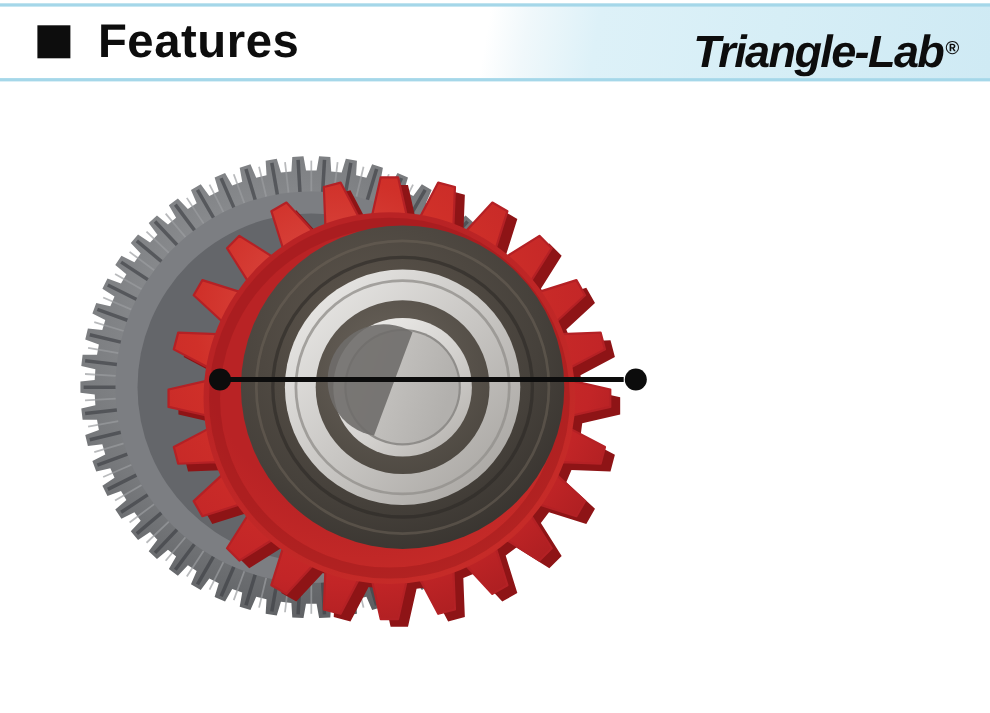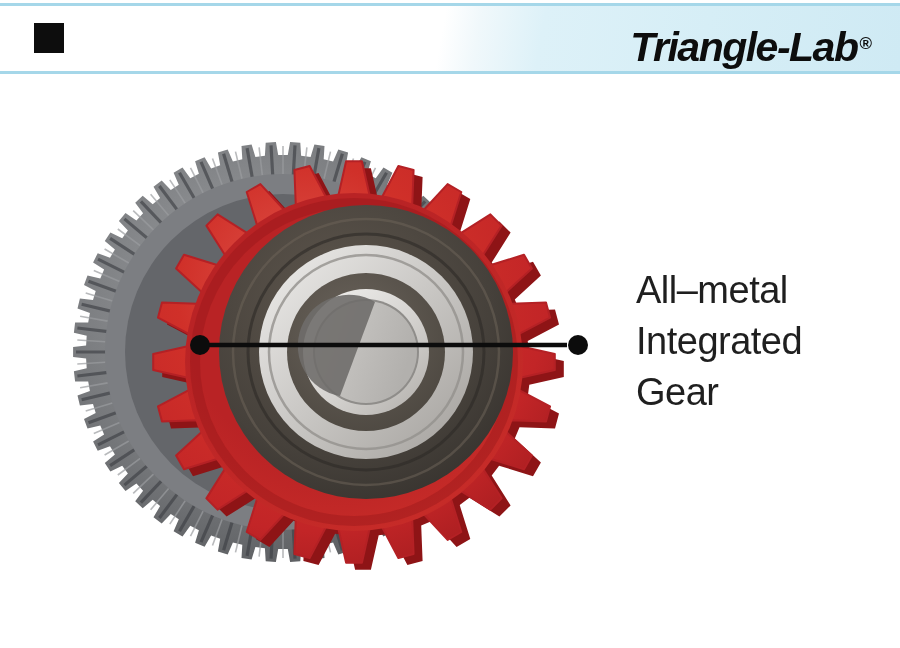--- a/index.html
+++ b/index.html
@@ -46,20 +46,21 @@
 
 <div id="stage">
 
   <div class="header">
     <div class="header-panel"></div>
     <div class="rule rule-top"></div>
     <div class="rule rule-bottom"></div>
 
     <div class="features-title">
       <span class="features-bullet"></span>
+      <span class="features-text">Features</span>
     </div>
 
     <div class="brand">
       <span class="brand-text">Triangle-Lab</span>
       <span class="brand-reg">®</span>
     </div>
   </div>
 
   <svg id="gear-svg" width="900" height="648" viewBox="0 0 900 648" role="img">
     <defs>
@@ -240,19 +241,14 @@
       <path d="M375,302 A51,51 0 1 0 340,396 Z" fill="#6f6d6a" opacity="0.9"></path>
     </g>
 
     <g>
       <line x1="209" y1="345" x2="567" y2="345" stroke="#0c0c0c" stroke-width="4.5"></line>
       <circle cx="200" cy="345" r="10" fill="#0c0c0c"></circle>
       <circle cx="578" cy="345" r="10" fill="#0c0c0c"></circle>
     </g>
   </svg>
 
-  <div class="annotation">
-    <div>All–metal</div>
-    <div>Integrated</div>
-    <div>Gear</div>
-  </div>
 
 </div>
 
 </body></html>

